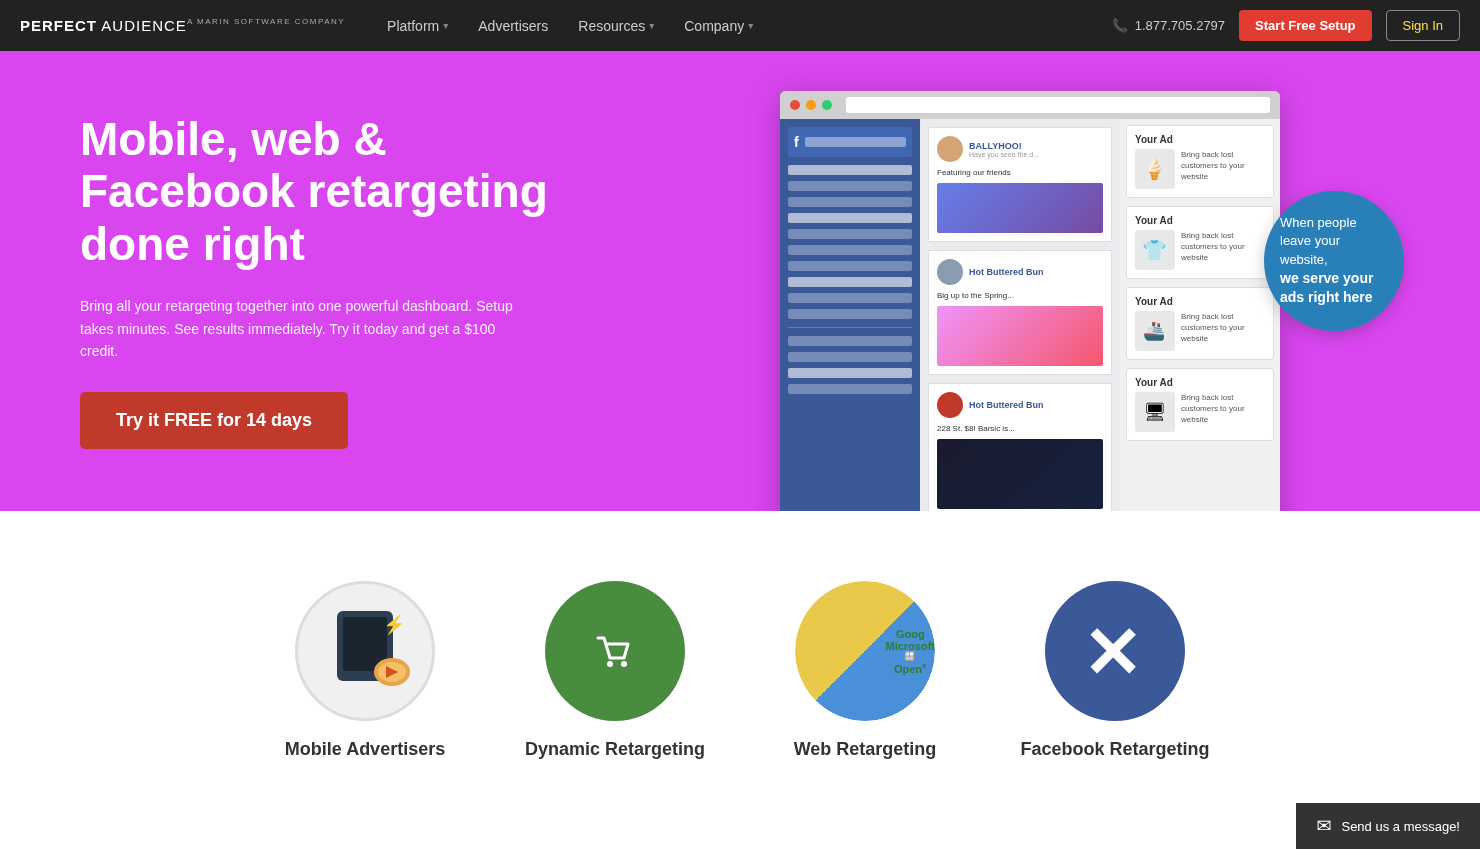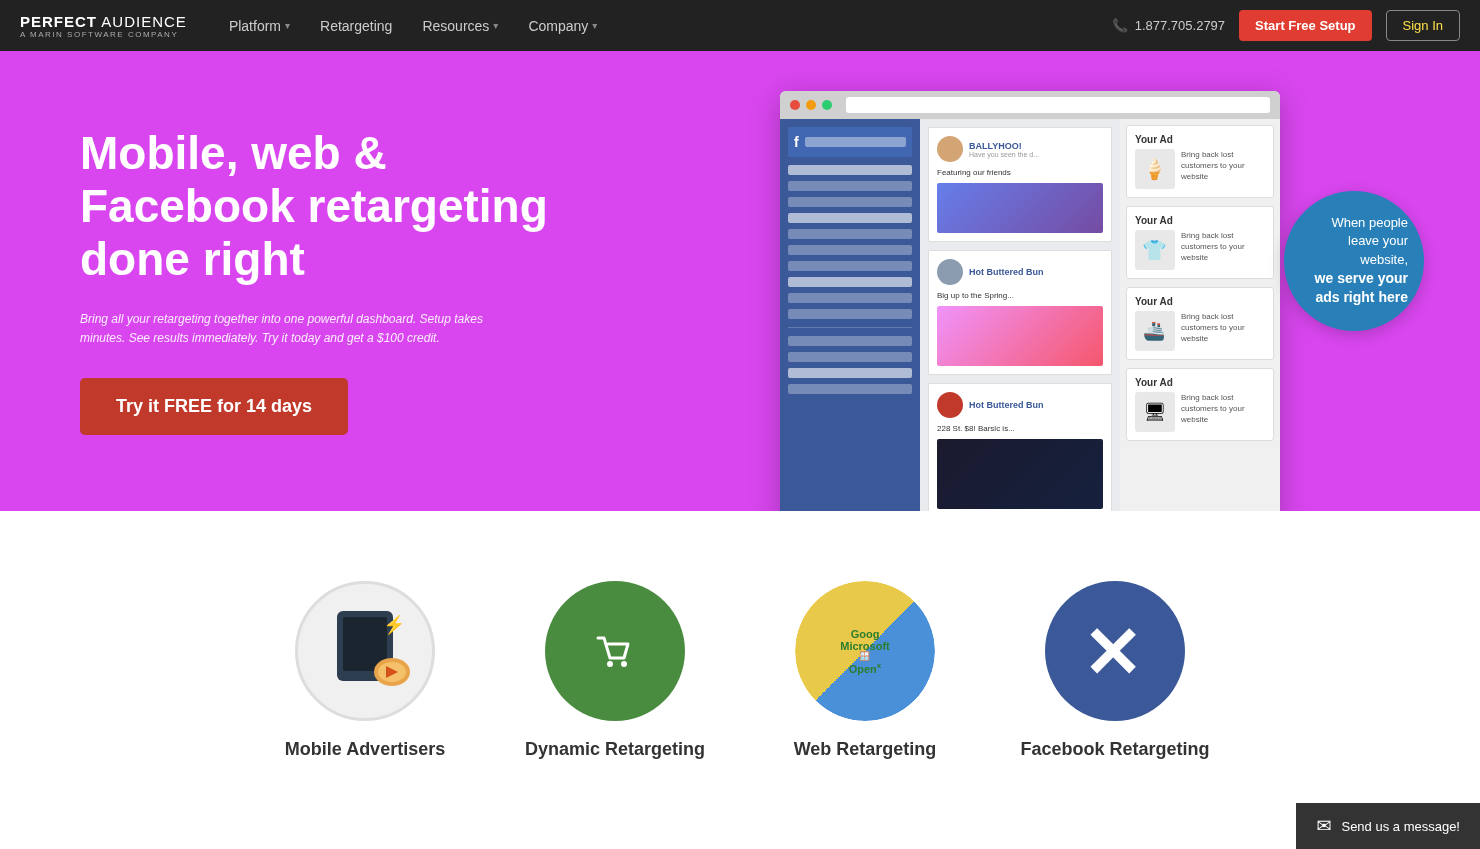--- a/index.html
+++ b/index.html
@@ -10,21 +10,21 @@
       background: #222;
       height: 51px;
       display: flex;
       align-items: center;
       padding: 0 20px;
       position: relative;
       z-index: 10;
     }
     .nav-logo {
       display: flex;
-      flex-direction: column;
+      flex-direction: row;
       margin-right: 30px;
     }
     .nav-logo .logo-main {
       font-size: 15px;
       font-weight: 900;
       color: #fff;
       letter-spacing: 1px;
       text-transform: uppercase;
     }
     .nav-logo .logo-main span { font-weight: 300; }
@@ -100,26 +100,25 @@
       z-index: 2;
     }
     .hero-title {
       font-size: 46px;
       font-weight: 800;
       color: #fff;
       line-height: 1.15;
       margin-bottom: 24px;
     }
     .hero-sub {
-      font-size: 12px;
+      font-size: 14px;
       color: rgba(255,255,255,0.9);
       line-height: 1.6;
       margin-bottom: 30px;
       max-width: 440px;
-      font-style: italic;
     }
     .btn-cta {
       background: #c0392b;
       color: #fff;
       border: none;
       padding: 18px 36px;
       border-radius: 5px;
       font-size: 18px;
       font-weight: 600;
       cursor: pointer;
@@ -214,29 +213,29 @@
     .ad-content { display: flex; gap: 6px; align-items: flex-start; }
     .ad-img {
       width: 40px; height: 40px; background: #e8e8e8; border-radius: 3px;
       display: flex; align-items: center; justify-content: center; flex-shrink: 0;
     }
     .ad-text { font-size: 8px; color: #555; line-height: 1.4; }
 
     
     .hero-bubble {
       position: absolute;
-      right: 56px;
+      right: 76px;
       top: 140px;
       width: 140px; height: 140px;
       background: #2980b9;
       border-radius: 50%;
       display: flex;
       align-items: center;
       justify-content: center;
-      text-align: right;
+      text-align: left;
       padding: 16px;
       box-shadow: 0 4px 16px rgba(0,0,0,0.2);
       z-index: 3;
     }
     .hero-bubble-text {
       font-size: 13px;
       color: #fff;
       line-height: 1.4;
     }
     .hero-bubble-text strong {
@@ -321,21 +320,21 @@
     </div>
     <div class="logo-sub">A MARIN SOFTWARE COMPANY</div>
   </div>
 
   <div class="nav-links">
     <div class="nav-link">
       <span>Platform</span>
       <span class="caret">▾</span>
     </div>
     <div class="nav-link">
-      <span>Retargeting</span>
+      <span>Advertisers</span>
     </div>
     <div class="nav-link">
       <span>Resources</span>
       <span class="caret">▾</span>
     </div>
     <div class="nav-link">
       <span>Company</span>
       <span class="caret">▾</span>
     </div>
   </div>
@@ -505,21 +504,21 @@
         </svg>
       </div>
       <div class="solution-name">Dynamic Retargeting</div>
 
     </div>
 
     <div class="solution-item">
       <div class="solution-icon-wrap" style="background:transparent;border:none;">
         <div style="width:140px;height:140px;border-radius:50%;position:relative;overflow:hidden;">
           <div style="position:absolute;inset:0;background:linear-gradient(135deg, #e8c94a 0%, #e8c94a 50%, #4a90d9 50%, #4a90d9 100%);border-radius:50%;"></div>
-          <div style="position:absolute;inset:0;display:flex;align-items:center;justify-content:center;flex-direction:column;">
+          <div style="position:absolute;inset:0;display:flex;align-items:flex-end;justify-content:center;flex-direction:column;">
             <div style="font-size:11px;font-weight:900;color:#2c7d2c;line-height:1.1;text-align:center;">
               <div>Goog</div>
               <div>Microsoft</div>
               <div style="font-size:9px;">🪟</div>
               <div>Open<span style="font-size:8px;vertical-align:super;">x</span></div>
             </div>
           </div>
         </div>
       </div>
       <div class="solution-name">Web Retargeting</div>

